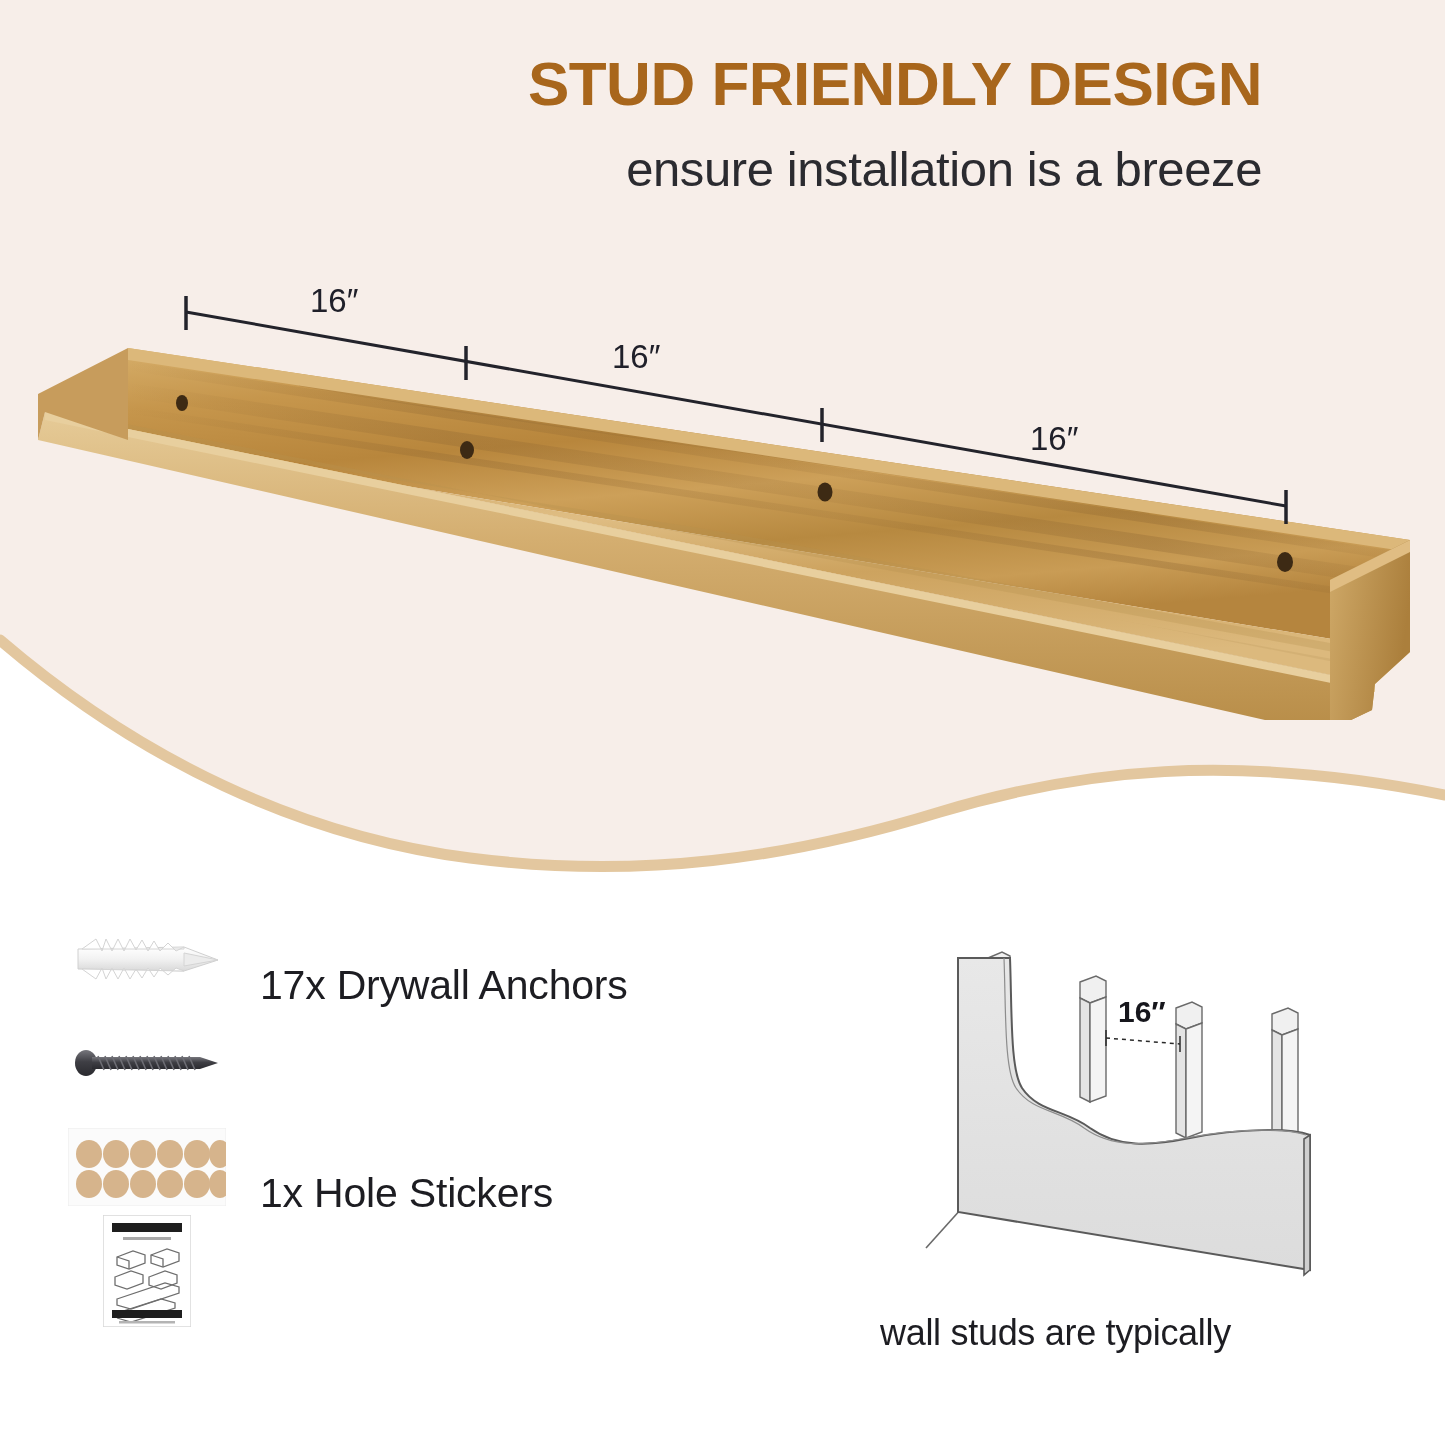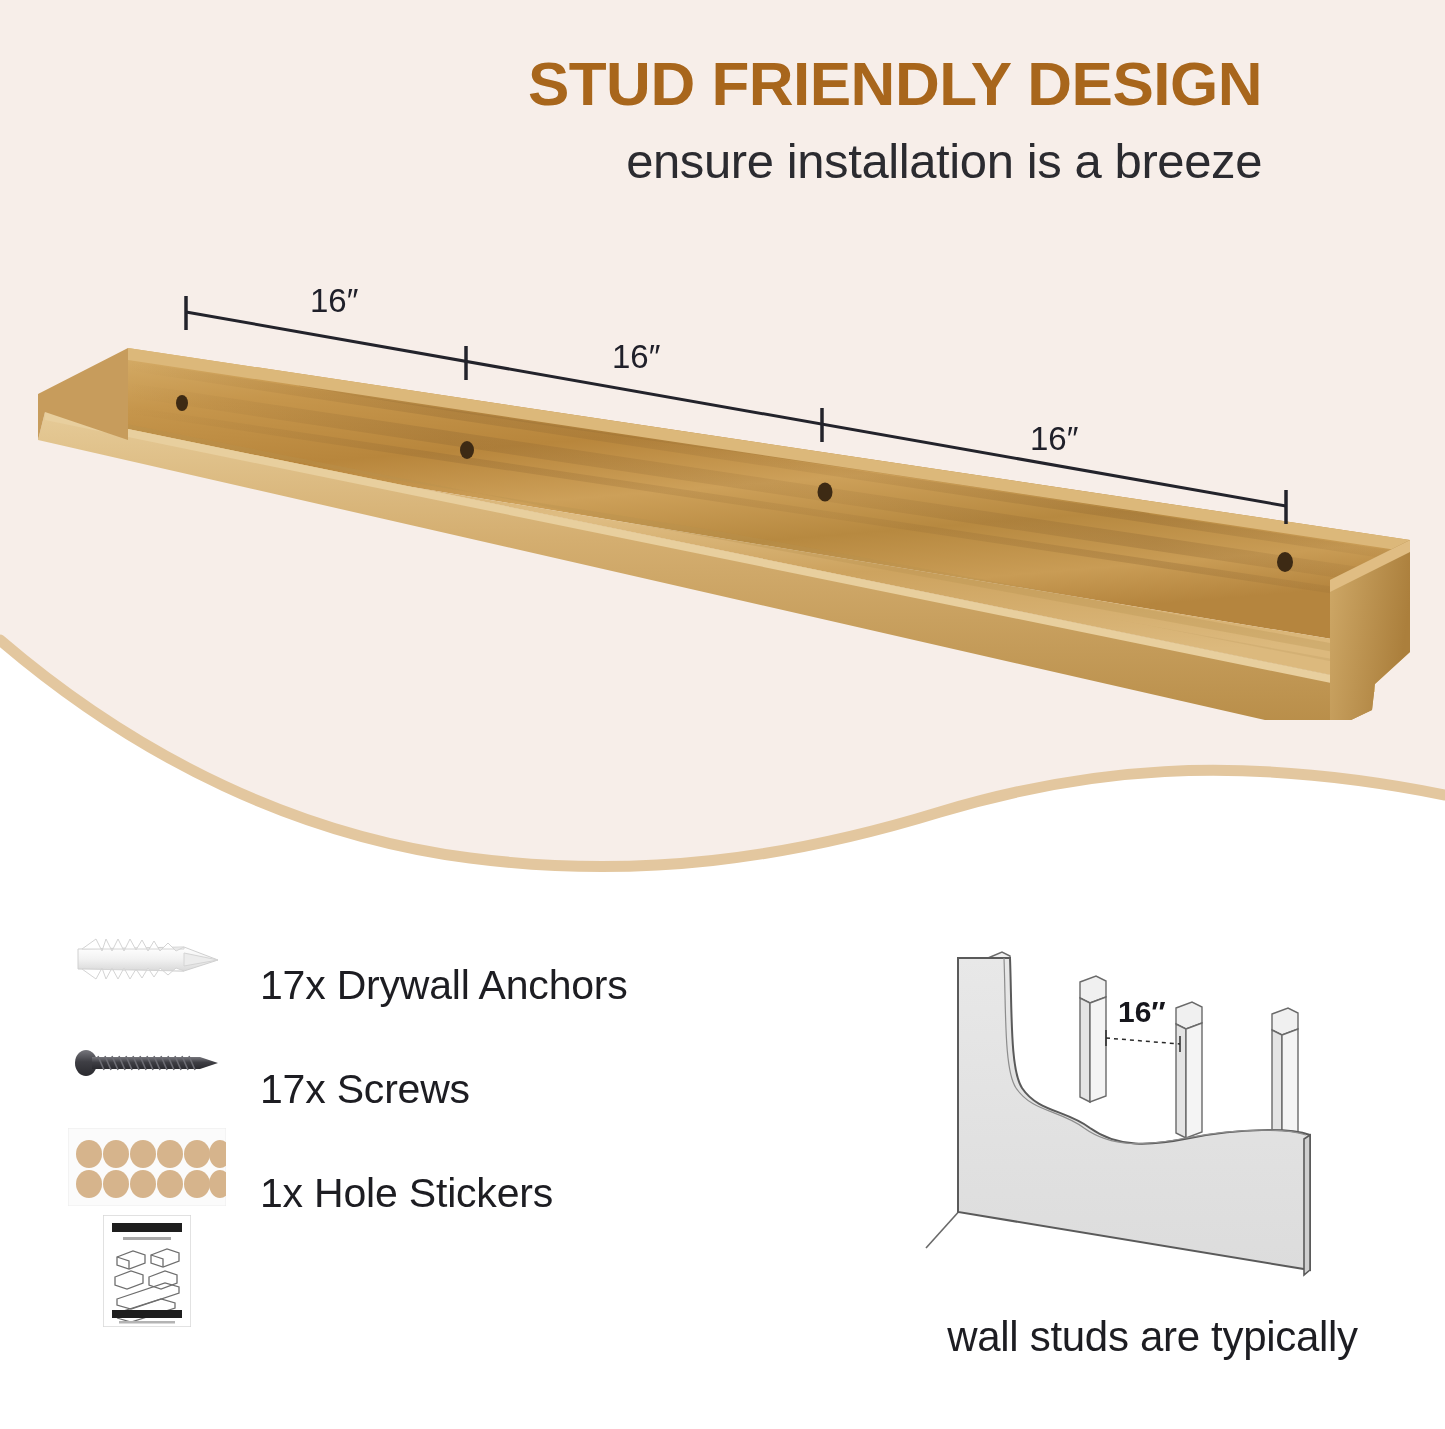--- a/index.html
+++ b/index.html
@@ -33,21 +33,21 @@
   }
   .headline {
     font-size: 62px;
     font-weight: 700;
     letter-spacing: -0.5px;
     color: #a8661c;
     line-height: 1.03;
     white-space: nowrap;
   }
   .subhead {
-    margin-top: 20px;
+    margin-top: 28px;
     font-size: 49px;
     font-weight: 400;
     color: #2b2b30;
     letter-spacing: -0.4px;
     line-height: 1.05;
     white-space: nowrap;
   }
 
   
   .shelf-art {
@@ -107,22 +107,22 @@
     position: absolute;
     left: 890px; top: 930px;
     width: 520px; height: 375px;
     z-index: 6;
   }
   .stud-caption {
     position: absolute;
     left: 880px; top: 1312px;
     width: 545px;
     z-index: 6;
-    text-align: center;
-    font-size: 42px;
+    text-align: left;
+    font-size: 36px;
     line-height: 1.18;
     color: #1d1d22;
     letter-spacing: -0.3px;
   }
 </style>
 </head>
 <body>
 
 <div id="stage">
 
@@ -288,21 +288,20 @@
               <line x1="89" y1="14" x2="95" y2="28"></line>
             <line x1="96" y1="14" x2="102" y2="28"></line>
               <line x1="103" y1="14" x2="109" y2="28"></line>
             <line x1="110" y1="14" x2="116" y2="28"></line>
               <line x1="117" y1="14" x2="123" y2="28"></line>
           </g>
 
           <path d="M128,15 L146,21 L128,27 Z" fill="url(#scrGrad)"></path>
         </svg>
       </div>
-      <div class="part-label">17x Screws</div>
     </div>
 
     <div class="part-row">
       <div class="part-thumb">
         <svg width="158" height="78" viewBox="0 0 158 78">
           <rect x="0" y="0" width="158" height="78" fill="#fbfbfb" stroke="#ececec" stroke-width="1"></rect>
           <g fill="#d6b48c">
             <ellipse cx="21" cy="26" rx="13" ry="14"></ellipse>
             <ellipse cx="48" cy="26" rx="13" ry="14"></ellipse>
             <ellipse cx="75" cy="26" rx="13" ry="14"></ellipse>

